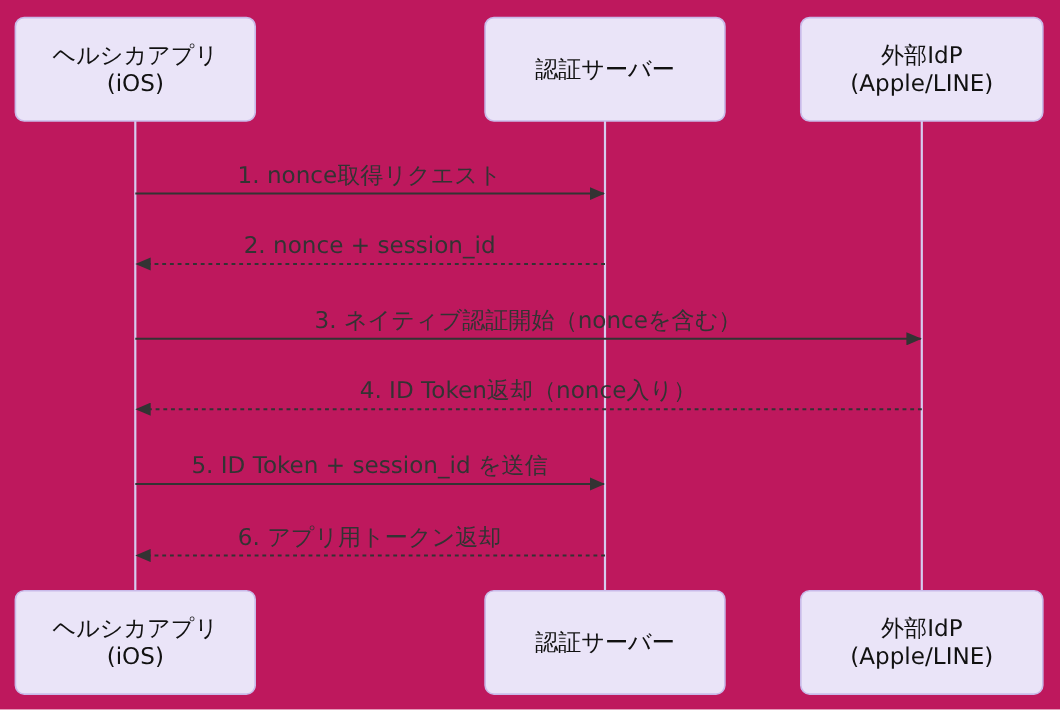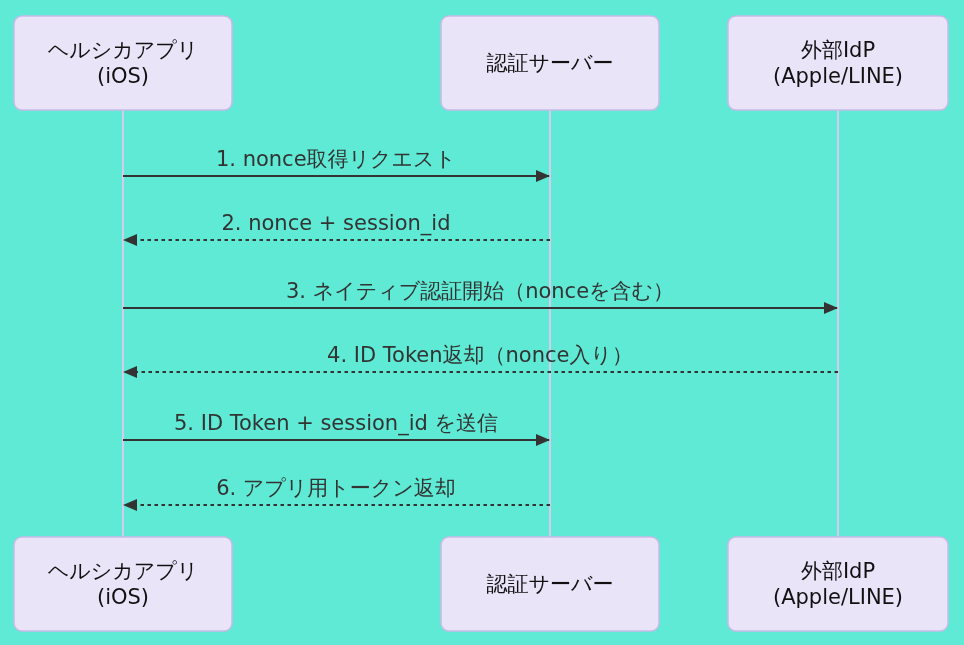--- a/index.html
+++ b/index.html
@@ -4,21 +4,21 @@
 <style>
   html, body {
     margin: 0;
     padding: 0;
     background: #ffffff;
   }
   .stage {
     position: relative;
     width: 964px;
     height: 645px;
-    background: #5eead4;
+    background: #be185d;
     overflow: hidden;
   }
   svg {
     display: block;
     font-family: "DejaVu Sans", "Liberation Sans", sans-serif;
   }
   .actor-box {
     fill: #EAE4F8;
     stroke: #C9BAE9;
     stroke-width: 1.5;

